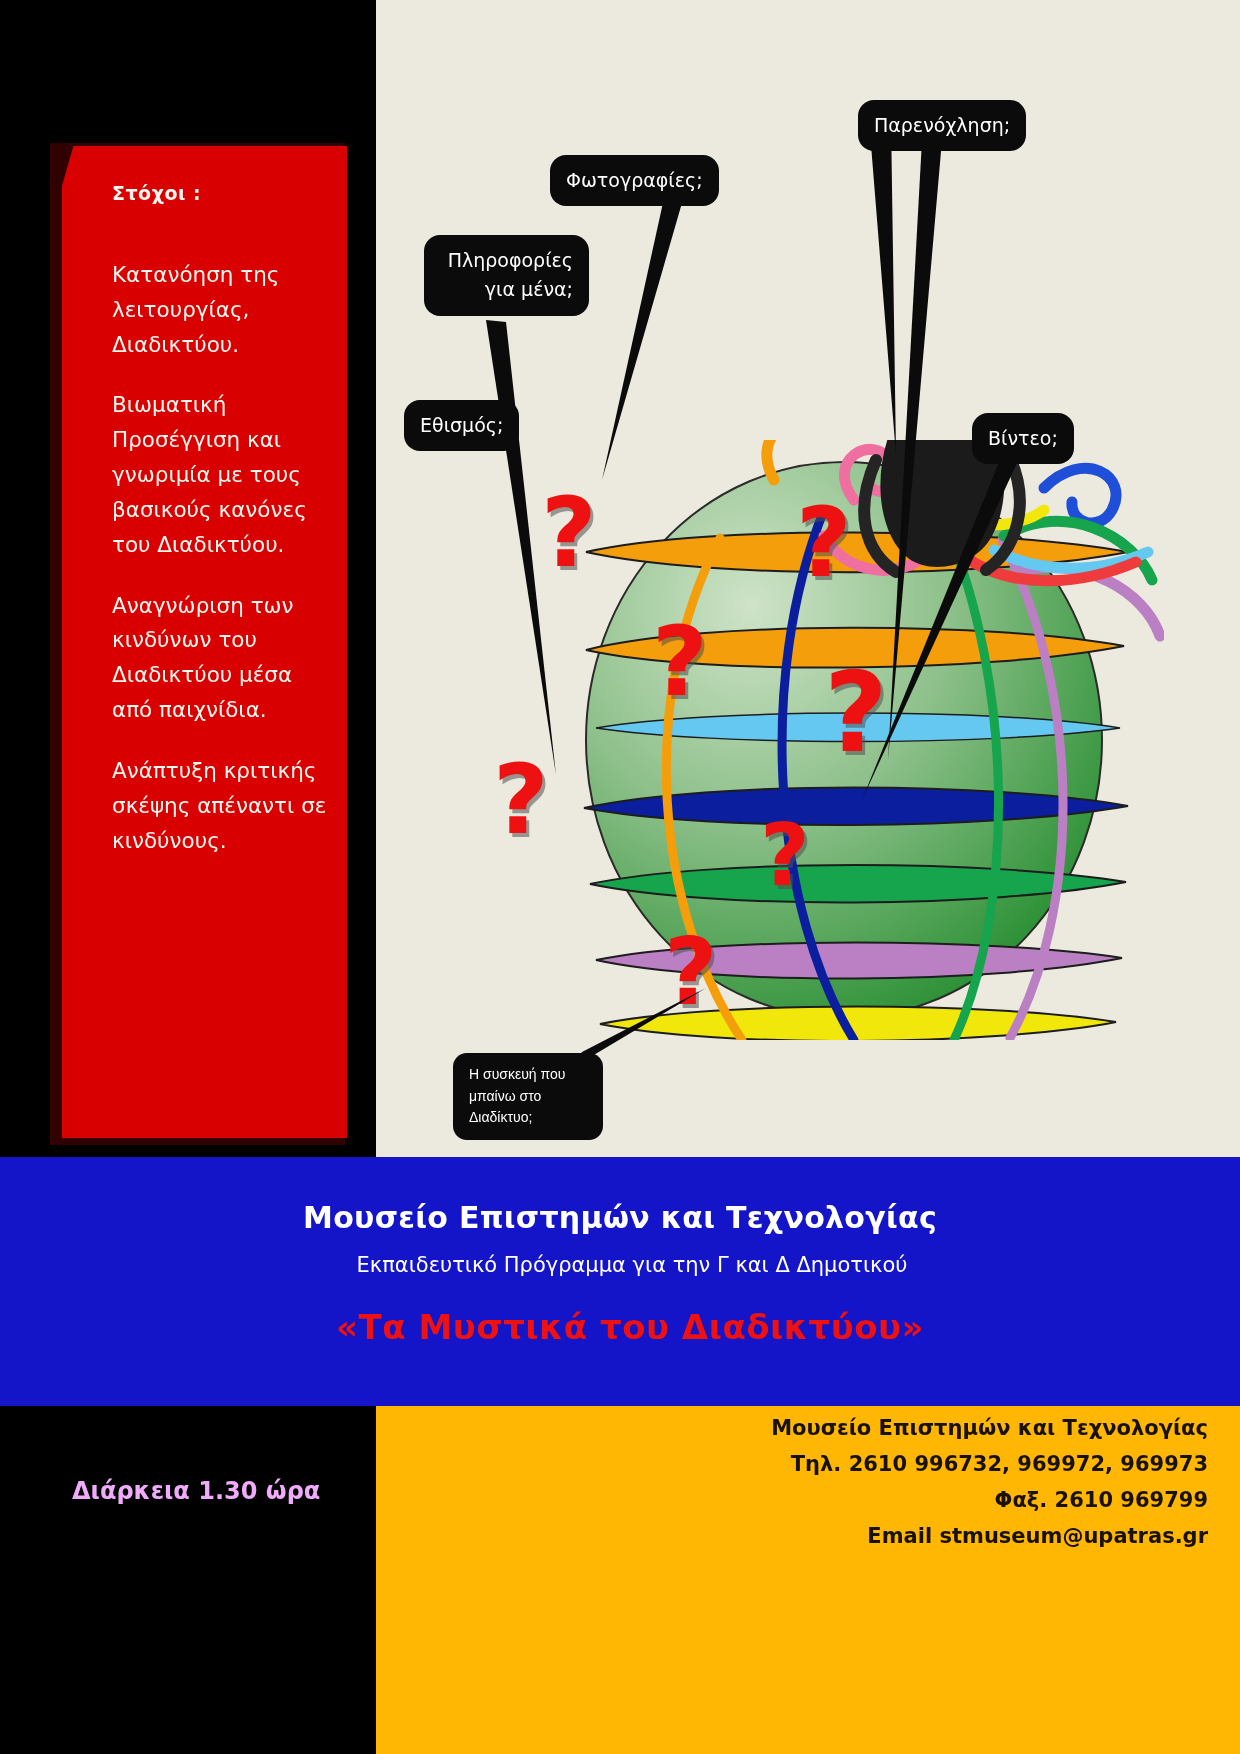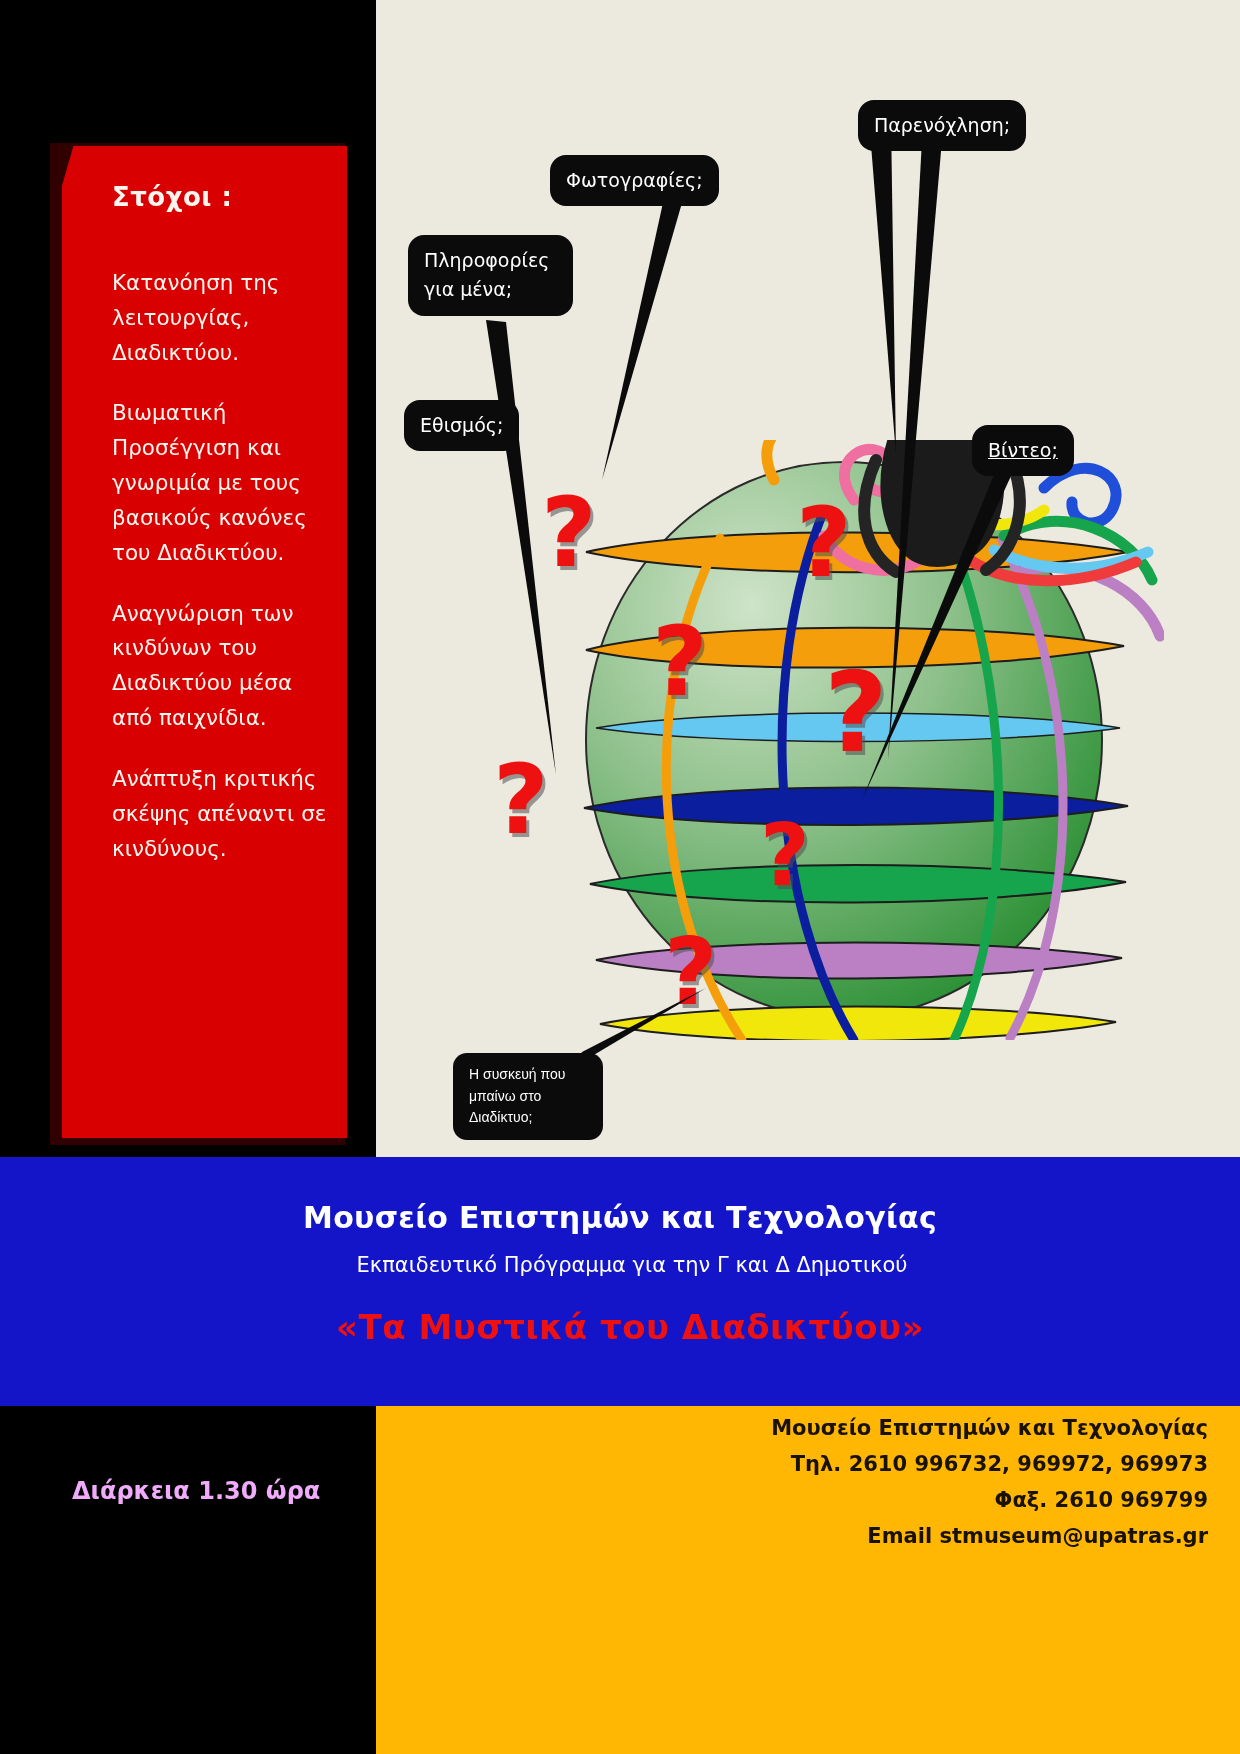--- a/index.html
+++ b/index.html
@@ -54,21 +54,21 @@
   }
   .red-box-inner {
     position: absolute;
     left: 112px;
     top: 182px;
     width: 220px;
     color: #fdf6ee;
     font-family: "DejaVu Sans", sans-serif;
   }
   .obj-title {
-    font-size: 26px;
+    font-size: 19px;
     font-weight: bold;
     letter-spacing: .5px;
     margin-bottom: 54px;
   }
   .obj-para {
     font-size: 21.5px;
     line-height: 1.62;
     margin-bottom: 26px;
     font-weight: 400;
   }
@@ -257,26 +257,26 @@
       <polygon points="110,320 130,322 180,775" fill="#0b0b0b"></polygon>
       <polygon points="546,140 566,140 512,760" fill="#0b0b0b"></polygon>
       <polygon points="628,450 646,452 486,800" fill="#0b0b0b"></polygon>
       <polygon points="196,1068 206,1052 330,988" fill="#0b0b0b"></polygon>
     </svg>
 
     <div class="bubble" style="left:482px; top:100px;">Παρενόχληση;</div>
 
     <div class="bubble" style="left:174px; top:155px;">Φωτογραφίες;</div>
 
-    <div class="bubble" style="left:32px; top:235px; width:133px;">Πληροφορίες
+    <div class="bubble" style="left:48px; top:235px; width:133px;text-align:right;">Πληροφορίες
 για μένα;</div>
 
     <div class="bubble" style="left:28px; top:400px;">Εθισμός;</div>
 
-    <div class="bubble" style="left:596px; top:425px;text-decoration:underline;">Βίντεο;</div>
+    <div class="bubble" style="left:596px; top:413px;">Βίντεο;</div>
 
     <div class="bubble serif" style="left:43px; top:1053px; width:118px;">Η συσκευή που
 μπαίνω  στο
 Διαδίκτυο;</div>
   </div>
 
   <div class="red-shadow"></div>
   <div class="red-box"></div>
   <div class="red-box-inner">
     <div class="obj-title">Στόχοι :</div>

